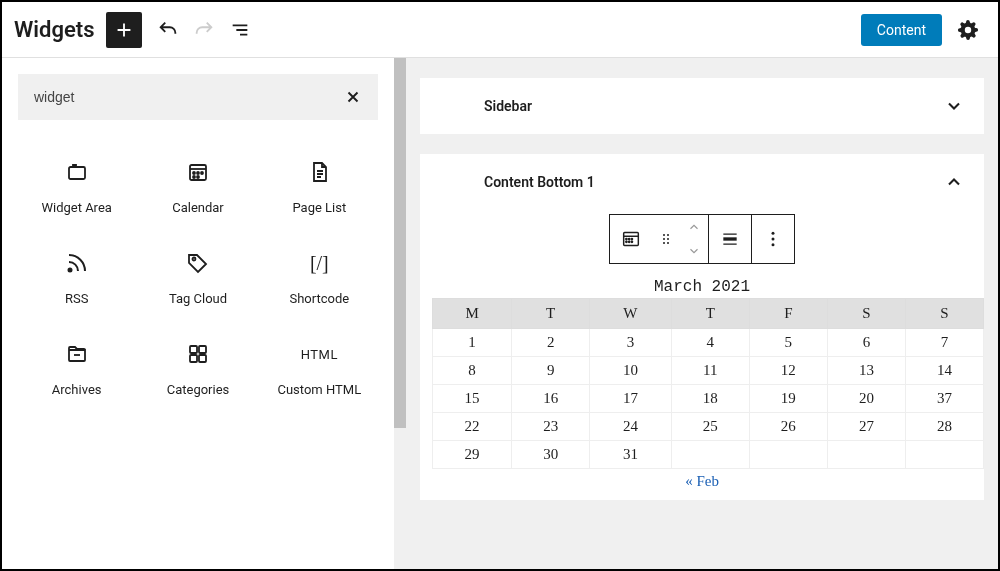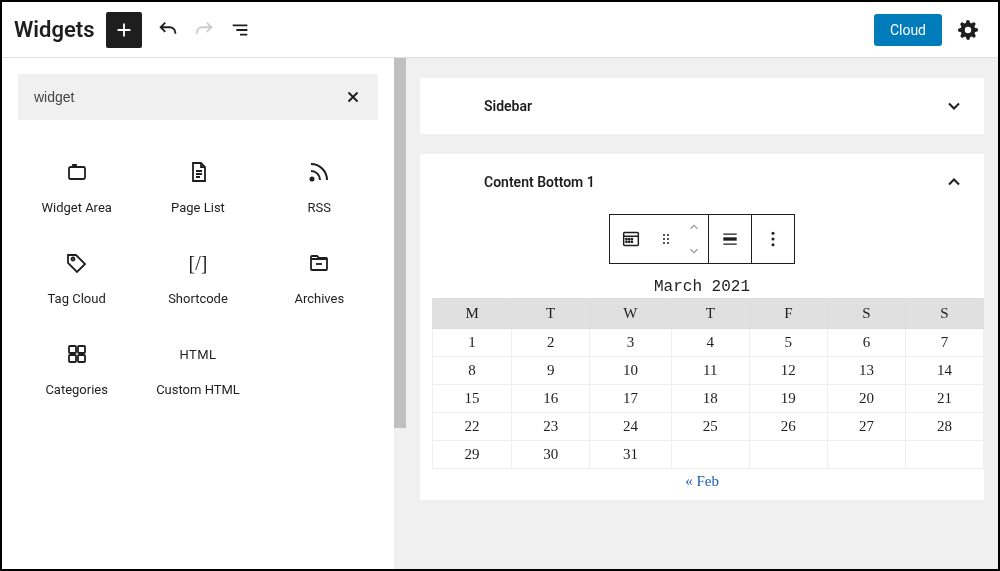--- a/index.html
+++ b/index.html
@@ -61,21 +61,21 @@
     <svg width="22" height="22" viewBox="0 0 24 24" fill="none" stroke="#ccc" stroke-width="2">
         <path d="M15 14l5-5-5-5M20 9H10a6 6 0 00-6 6v1"></path>
       </svg>
   </div>
   <div class="tool-btn">
     <svg width="22" height="22" viewBox="0 0 24 24" fill="none" stroke="#1e1e1e" stroke-width="2">
         <path d="M4 7h16M8 12h12M12 17h8"></path>
       </svg>
   </div>
   <div class="spacer"></div>
-  <div class="update-btn">Cloud</div>
+  <div class="update-btn">Content</div>
   <div class="tool-btn">
     <svg width="22" height="22" viewBox="0 0 24 24" fill="#1e1e1e">
         <path d="M12 15.5a3.5 3.5 0 100-7 3.5 3.5 0 000 7zM19.4 15a1.65 1.65 0 00.33 1.82l.06.06a2 2 0 11-2.83 2.83l-.06-.06a1.65 1.65 0 00-1.82-.33 1.65 1.65 0 00-1 1.51V21a2 2 0 01-4 0v-.09a1.65 1.65 0 00-1-1.51 1.65 1.65 0 00-1.82.33l-.06.06a2 2 0 11-2.83-2.83l.06-.06a1.65 1.65 0 00.33-1.82 1.65 1.65 0 00-1.51-1H3a2 2 0 010-4h.09a1.65 1.65 0 001.51-1 1.65 1.65 0 00-.33-1.82l-.06-.06a2 2 0 112.83-2.83l.06.06a1.65 1.65 0 001.82.33h0a1.65 1.65 0 001-1.51V3a2 2 0 014 0v.09a1.65 1.65 0 001 1.51 1.65 1.65 0 001.82-.33l.06-.06a2 2 0 112.83 2.83l-.06.06a1.65 1.65 0 00-.33 1.82v0a1.65 1.65 0 001.51 1H21a2 2 0 010 4h-.09a1.65 1.65 0 00-1.51 1z"></path>
       </svg>
   </div>
 </div>
 
 <div class="content">
   <div class="left-panel">
     <div class="search-box">
@@ -88,20 +88,34 @@
     </div>
     <div class="block-grid" id="block-grid">
         <div class="block-item">
           <div class="block-icon">
             <svg width="24" height="24" viewBox="0 0 24 24" fill="none" stroke="#1e1e1e" stroke-width="1.8">
               <rect x="4" y="7" width="16" height="12" rx="1.5"></rect>
               <path d="M8 7V5h3v2"></path>
             </svg>
           </div>
           <div class="block-label">Widget Area</div>
+        </div>
+        <div class="block-item">
+          <div class="block-icon">
+            <svg width="24" height="24" viewBox="0 0 24 24" fill="none" stroke="#1e1e1e" stroke-width="1.8">
+              <rect x="4" y="5" width="16" height="15" rx="1.5"></rect>
+              <path d="M4 9h16"></path>
+              <circle cx="8" cy="13" r="1" fill="#1e1e1e"></circle>
+              <circle cx="12" cy="13" r="1" fill="#1e1e1e"></circle>
+              <circle cx="16" cy="13" r="1" fill="#1e1e1e"></circle>
+              <circle cx="8" cy="17" r="1" fill="#1e1e1e"></circle>
+              <circle cx="12" cy="17" r="1" fill="#1e1e1e"></circle>
+            </svg>
+          </div>
+          <div class="block-label">Calendar</div>
         </div>
         <div class="block-item">
           <div class="block-icon">
             <svg width="24" height="24" viewBox="0 0 24 24" fill="none" stroke="#1e1e1e" stroke-width="1.8">
               <path d="M7 3h8l4 4v14H7z"></path>
               <path d="M15 3v4h4M10 11h6M10 14h6M10 17h4"></path>
             </svg>
           </div>
           <div class="block-label">Page List</div>
         </div>
@@ -273,21 +287,21 @@
                 <td>13</td>
                 <td>14</td>
               </tr>
               <tr>
                 <td>15</td>
                 <td>16</td>
                 <td>17</td>
                 <td>18</td>
                 <td>19</td>
                 <td>20</td>
-                <td>21</td>
+                <td>37</td>
               </tr>
               <tr>
                 <td>22</td>
                 <td>23</td>
                 <td>24</td>
                 <td>25</td>
                 <td>26</td>
                 <td>27</td>
                 <td>28</td>
               </tr>

